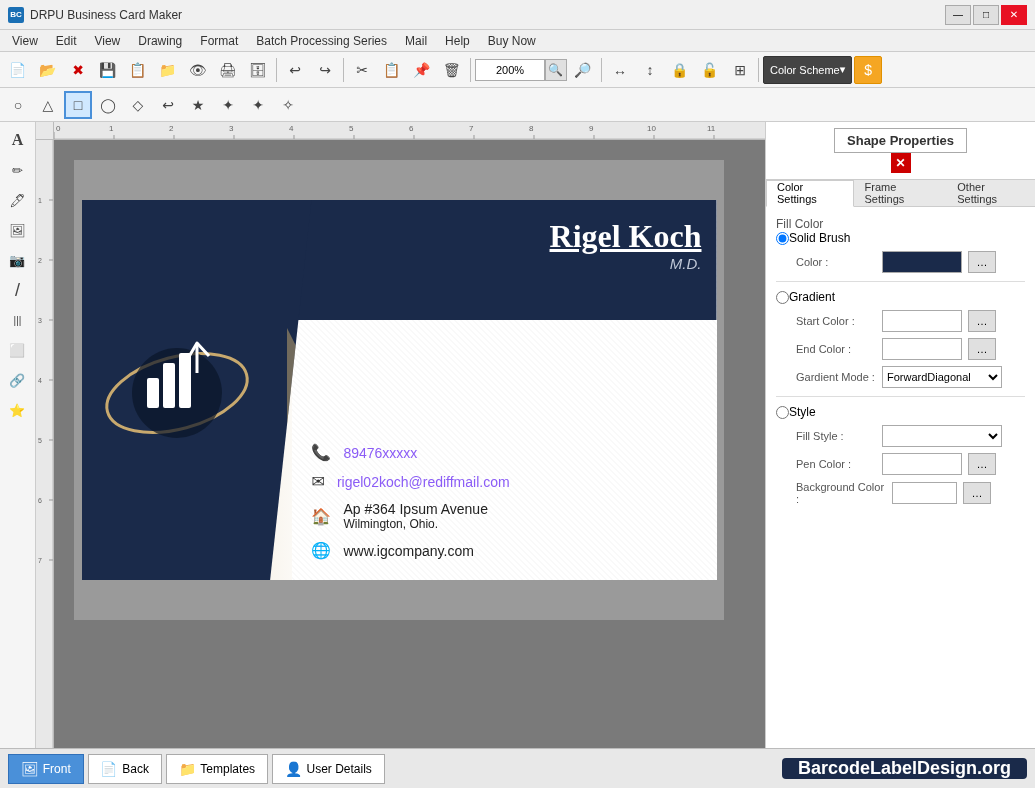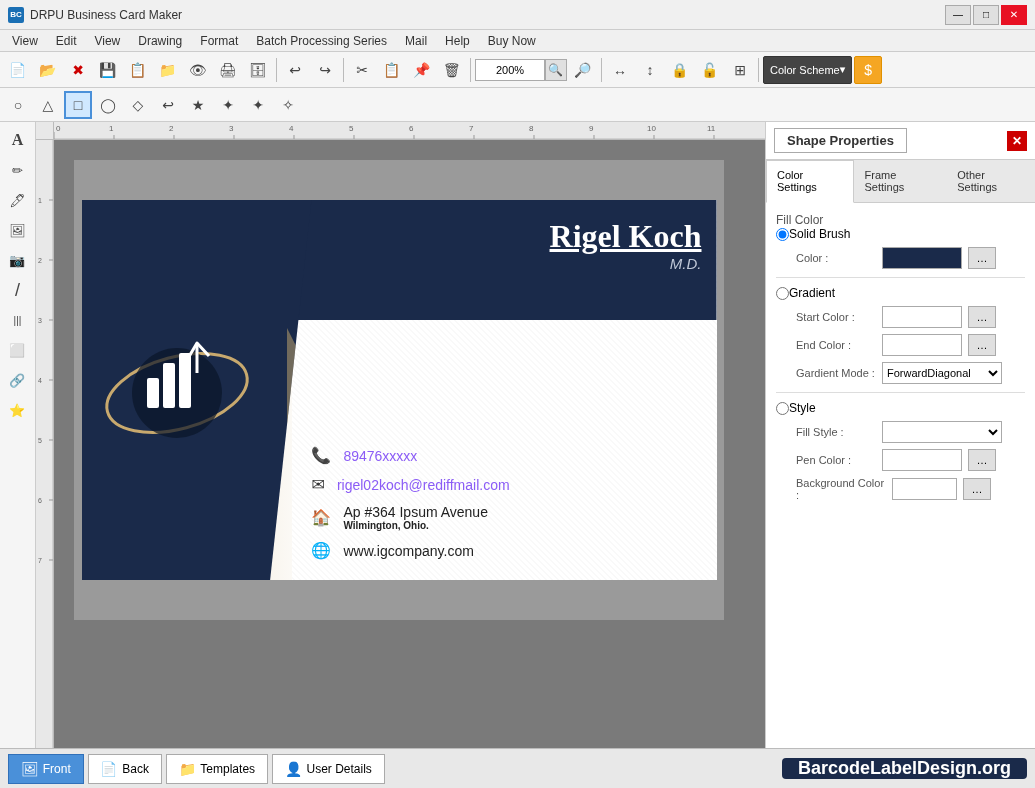--- a/index.html
+++ b/index.html
@@ -204,20 +204,21 @@
       flex-direction: column;
     }
 
     .panel-header {
       display: flex;
       align-items: center;
       justify-content: space-between;
       padding: 6px 8px;
       background: white;
       border-bottom: 1px solid #ccc;
+      flex-direction: column;
     }
 
     .panel-title-box {
       border: 1px solid #aaa;
       padding: 4px 12px;
       font-size: 13px;
       font-weight: bold;
       color: #333;
       background: white;
     }
@@ -233,21 +234,21 @@
       font-weight: bold;
     }
 
     .panel-tabs {
       display: flex;
       border-bottom: 1px solid #ccc;
       background: #e8e8e8;
     }
 
     .panel-tab {
-      padding: 8px 10px;
+      padding: 0 10px;
       font-size: 11px;
       cursor: pointer;
       border: 1px solid transparent;
       color: #333;
     }
 
     .panel-tab.active {
       background: white;
       border-color: #ccc;
       border-bottom-color: white;
@@ -566,21 +567,21 @@
                 <span style="font-size:14px;color:#8b5cf6;">89476xxxxx</span>
               </div>
               <div class="contact-item">
                 <span style="font-size:16px;">✉</span>
                 <span style="font-size:14px;color:#8b5cf6;">rigel02koch@rediffmail.com</span>
               </div>
               <div class="contact-item">
                 <span style="font-size:16px;">🏠</span>
                 <div>
                   <div style="font-size:14px;color:#222;">Ap #364 Ipsum Avenue</div>
-                  <div style="font-size:10px;color:#222;font-weight:bold;">Wilmington, Ohio.</div>
+                  <div style="font-size:12px;color:#222;">Wilmington, Ohio.</div>
                 </div>
               </div>
               <div class="contact-item">
                 <span style="font-size:16px;">🌐</span>
                 <span style="font-size:14px;color:#222;">www.igcompany.com</span>
               </div>
             </div>
           </div>
         </div>
       </div>

